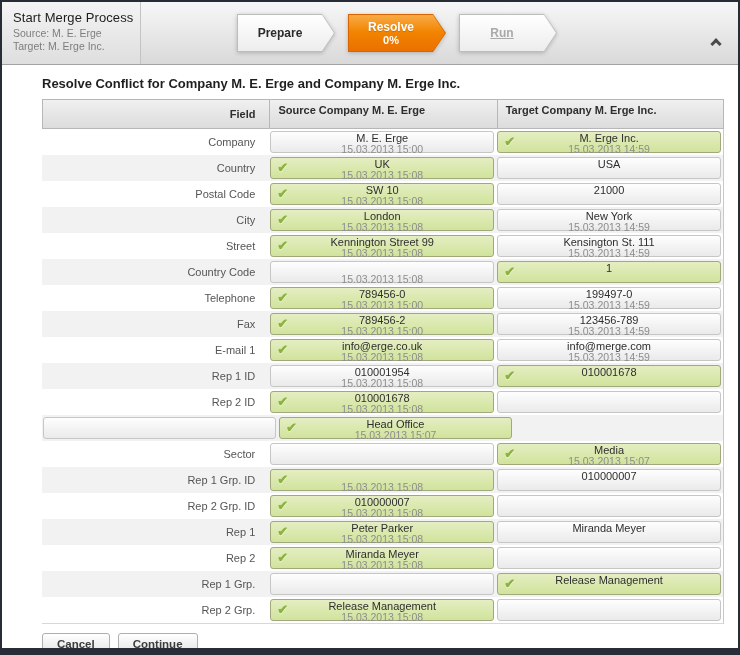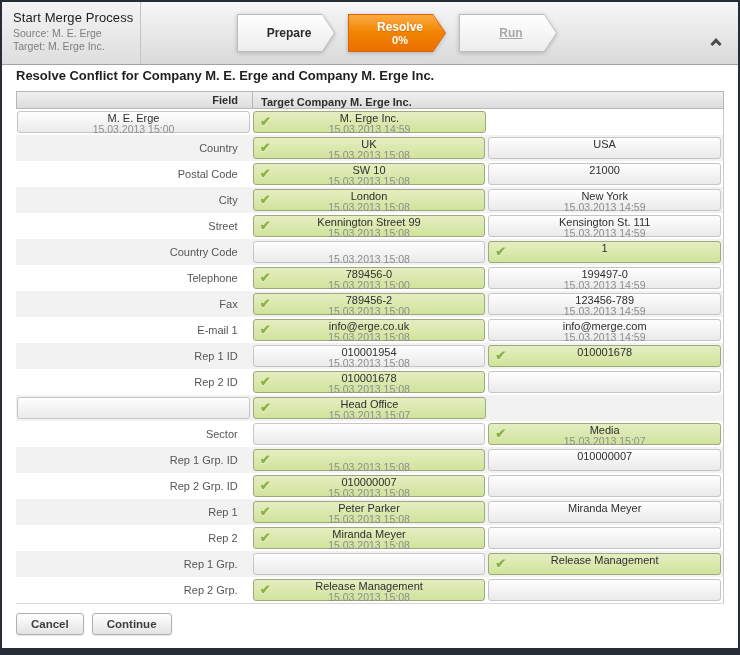--- a/index.html
+++ b/index.html
@@ -27,37 +27,37 @@
   .title-panel .sub { font-size:10.5px; color:#7e7e7e; line-height:13px; }
 
   .wizard { display:flex; align-items:center; gap:13px; margin-left:96px; }
   .arrow { position:relative; width:98px; height:38px; filter:drop-shadow(0 1px 2px rgba(0,0,0,.22)); }
   .arrow .shape { position:absolute; inset:0;
     clip-path:polygon(0 0,85px 0,98px 19px,85px 38px,0 38px); background:#bdbdbd; }
   .arrow .fill { position:absolute; left:1px; top:1px; width:96px; height:36px;
     clip-path:polygon(0 0,84px 0,96px 18px,84px 36px,0 36px);
     background:linear-gradient(#ffffff,#ededed); }
   .arrow .txt { position:absolute; left:0; top:0; width:86px; height:38px;
-    display:flex; flex-direction:column; align-items:center; justify-content:center;margin-left:9px; }
+    display:flex; flex-direction:column; align-items:center; justify-content:center; }
   .arrow .lbl { font-size:12px; font-weight:bold; color:#2b2b2b; }
   .arrow .pct { font-size:11px; font-weight:bold; color:#fff; line-height:13px; }
   .arrow.active .shape { background:#d96300; }
   .arrow.active .fill { background:linear-gradient(#f9ab45,#f18400 48%,#eb7000); }
   .arrow.active .lbl { color:#fff; text-shadow:0 1px 1px rgba(0,0,0,.18); }
   .arrow.disabled .lbl { color:#a9a9a9;text-decoration:underline; }
 
   .collapse-btn { position:absolute; right:15px; top:36px; width:14px; height:12px; cursor:pointer; }
   .chev { display:block; width:8px; height:8px; margin:2px auto;
     border-left:3px solid #4a4a4a; border-top:3px solid #4a4a4a; transform:rotate(45deg); }
 
   
-  .content { padding:3px 14px 0; }
+  .content { padding:11px 14px 0;margin-left:26px; }
   .page-title { font-size:13px; font-weight:bold; color:#1f1f1f; margin-bottom:8px; }
 
-  .thead { display:flex; height:18px; align-items:center;
+  .thead { display:flex; height:30px; align-items:center;
     background:linear-gradient(#f0f0f0,#dcdcdc);
     border:1px solid #b7b7b7; font-size:11px; font-weight:bold; color:#2e2e2e; }
   .thead .h-field  { width:235px; text-align:right; padding-right:14px; }
   .thead .h-source { width:236px; padding-left:8px; border-left:1px solid #b7b7b7; align-self:stretch; line-height:20px; }
   .thead .h-target { width:235px; padding-left:8px; border-left:1px solid #b7b7b7; align-self:stretch; line-height:20px; }
 
   .tbody { border-right:1px solid #c9c9c9; border-bottom:1px solid #d8d8d8; }
   .trow { display:flex; height:26px; background:#fff; }
   .trow.alt { background:#f2f2f2; }
   .tlabel { width:236px; text-align:right; padding-right:14px; line-height:26px;
@@ -117,24 +117,26 @@
       <span class="chev"></span>
     </div>
   </div>
 
   <div class="content">
     <div class="page-title">Resolve Conflict for Company M. E. Erge and Company M. Erge Inc.</div>
 
     <div class="conflict-table">
       <div class="thead">
         <div class="h-field">Field</div>
+        <div class="h-source">Source Company M. E. Erge</div>
         <div class="h-target">Target Company M. Erge Inc.</div>
       </div>
       <div class="tbody" id="rows">
   <div class="trow">
+    <div class="tlabel">Company</div>
     <div class="cellwrap">
       <div class="cell source">
 
         <div class="val">M. E. Erge</div>
         <div class="ts">15.03.2013 15:00</div>
       </div>
     </div>
     <div class="cellwrap">
       <div class="cell target selected">
         <span class="check">✔</span>

